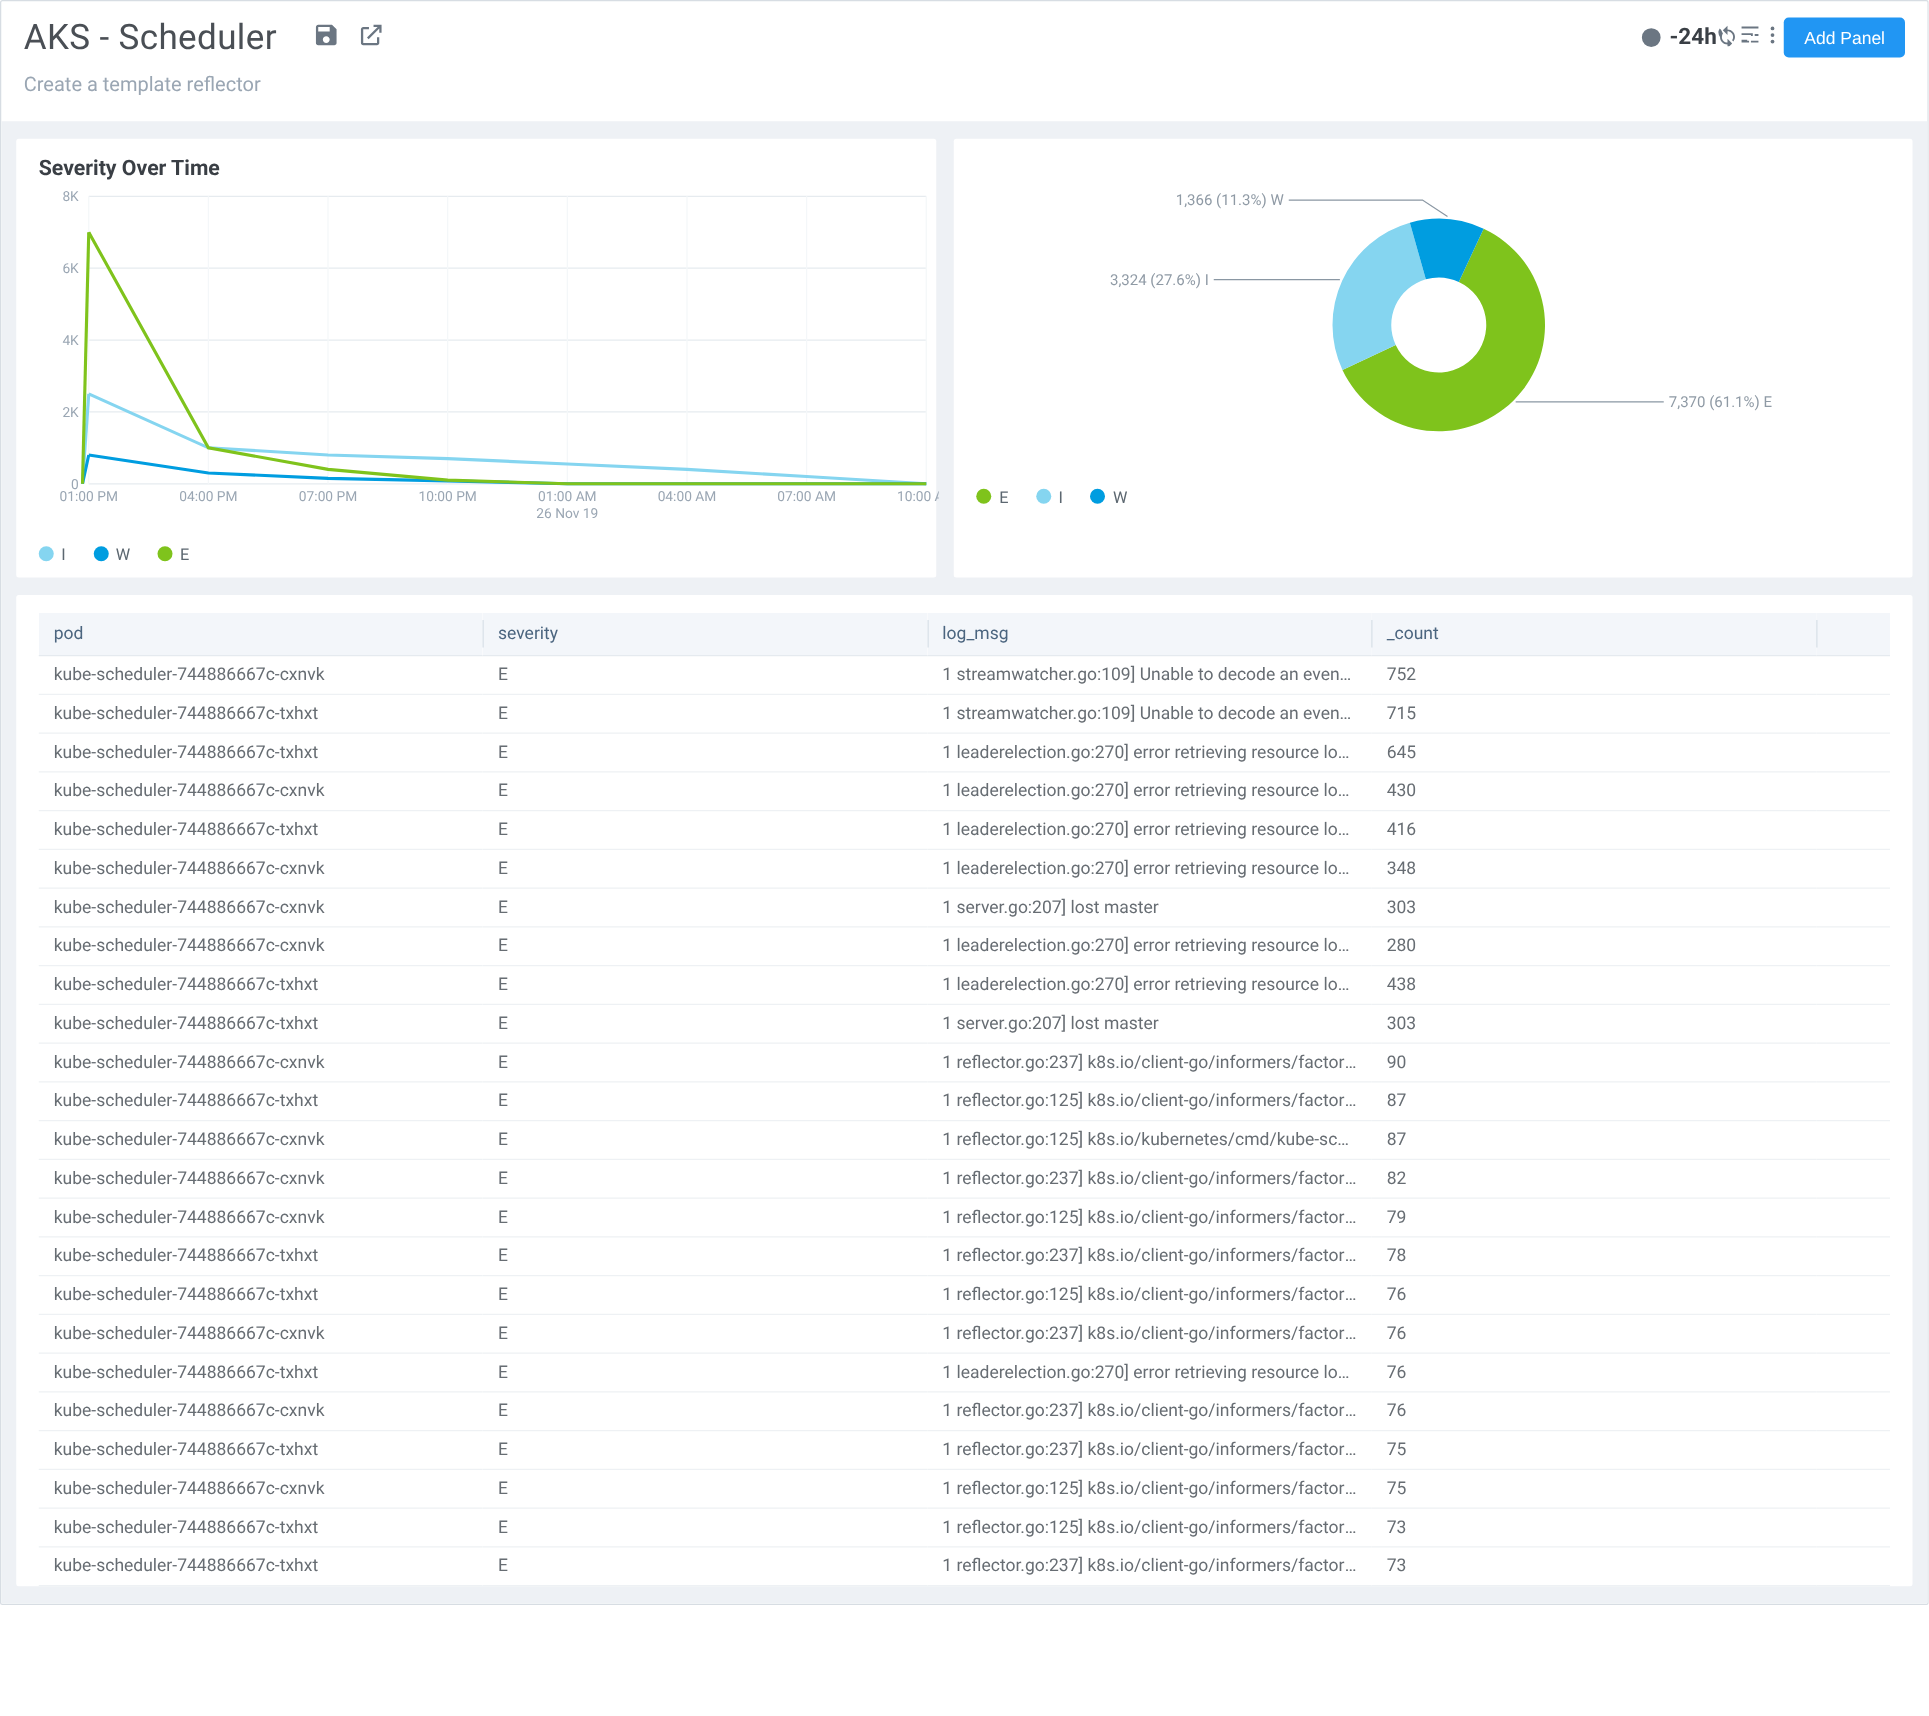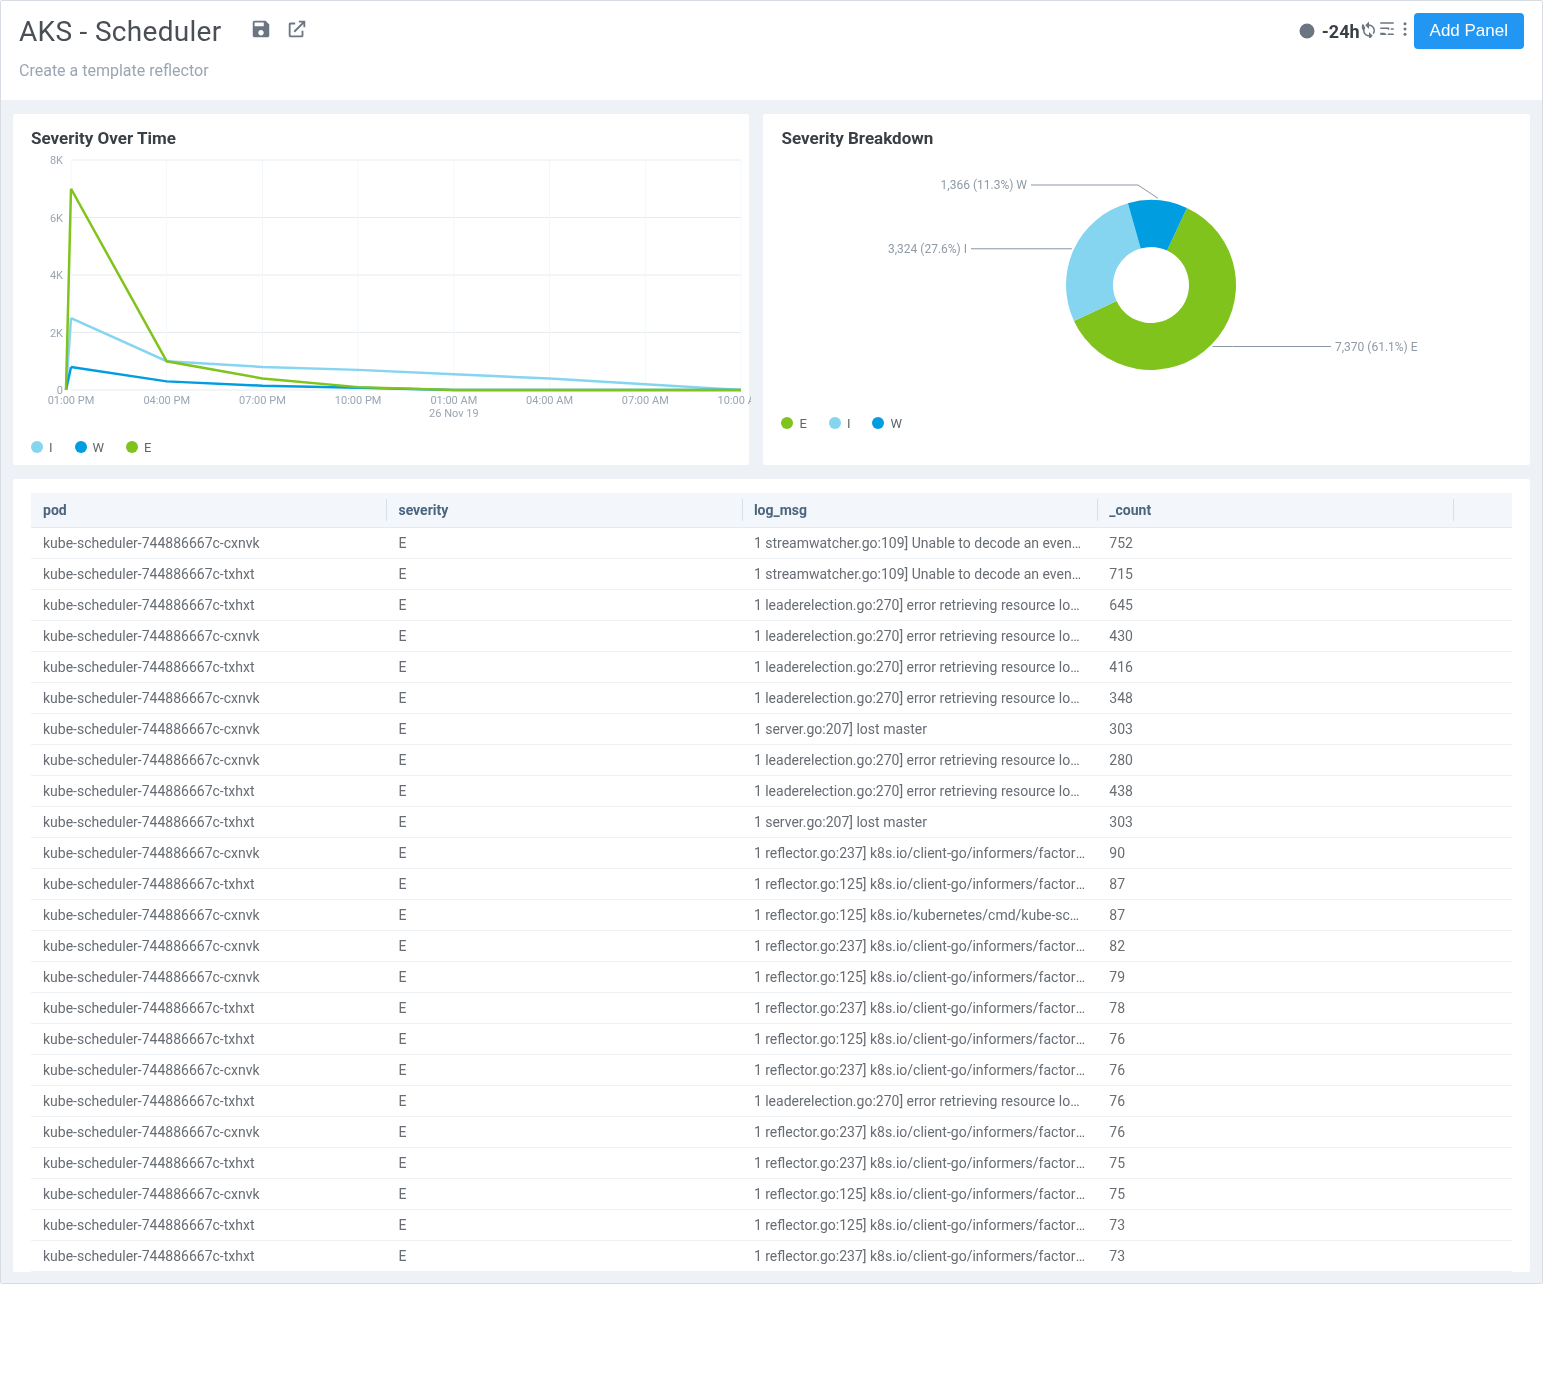--- a/index.html
+++ b/index.html
@@ -6,33 +6,33 @@
   html, body { margin: 0; padding: 0; font-family: -apple-system,BlinkMacSystemFont,"Segoe UI",Roboto,Helvetica,Arial,sans-serif; background:#fff; color:#3a3a3a; }
   .frame { border:1px solid #d7dde3; border-radius:2px; width:1543px; height:1284px; overflow:hidden; background:#fff; }
   .topbar { display:flex; align-items:center; padding:12px 18px 6px 18px; }
   .title { font-size:28px; color:#4a4f55; font-weight:400; flex:0 0 auto; letter-spacing:0.3px; }
   .title-icons { display:flex; gap:14px; margin-left:28px; }
   .ic { width:22px; height:22px; fill:#6b7682; cursor:pointer; }
   .ic-sm { width:18px; height:18px; fill:#6b7682; cursor:pointer; }
   .spacer { flex:1; }
   .rightctrls { display:flex; align-items:center; gap:0; }
   .time { display:flex; align-items:center; gap:6px; font-size:18px; font-weight:700; color:#3a3f45; cursor:pointer;}
-  .addpanel { background:#2196f3; color:#fff; border:none; padding:8px 16px; border-radius:4px; font-size:17px; cursor:pointer;}
+  .addpanel { background:#2196f3; color:#fff; border:none; padding:8px 16px; border-radius:4px; font-size:14px; cursor:pointer;}
   .subbar { padding:6px 18px 20px 18px; color:#9aa6b3; font-size:16px; cursor:pointer;}
   .panels { background:#eef1f5; padding:14px 12px; }
   .row1 { display:flex; gap:14px; margin-bottom:14px;}
   .panel { background:#fff; border-radius:2px; padding:14px 18px 10px 18px; }
   .panel.left { flex:1 1 49%; min-width:0;}
   .panel.right { flex:1 1 51%; min-width:0;}
   .panel-title { font-size:17px; font-weight:700; color:#3a3f45; margin-bottom:2px;}
   .legend { display:flex; gap:22px; margin-top:6px; font-size:13px; color:#5c6770;}
   .legend .dot { display:inline-block; width:12px; height:12px; border-radius:50%; margin-right:6px; vertical-align:-1px;}
   .row2 .panel { width:100%; padding-bottom:0;}
   table.errs { width:100%; border-collapse:collapse; font-size:14px; table-layout:fixed;}
-  table.errs thead th { text-align:left; background:#f3f6fa; color:#4b657f; font-weight:700; padding:9px 12px; border-bottom:1px solid #e5eaef; position:relative;}
+  table.errs thead th { text-align:left; background:#f3f6fa; color:#4b657f; font-weight:400; padding:9px 12px; border-bottom:1px solid #e5eaef; position:relative;}
   table.errs thead th:not(:first-child)::before { content:""; position:absolute; left:0; top:6px; bottom:6px; width:1px; background:#d7dfe8;}
   table.errs tbody td { padding:7px 12px; color:#676d73; border-bottom:1px solid #eef1f4; white-space:nowrap; overflow:hidden; text-overflow:ellipsis;}
   col.pod{width:24%;} col.sev{width:24%;} col.msg{width:24%;} col.cnt{width:24%;} col.scroll{width:4%;}
   .donut-wrap { position:relative; height:260px; display:flex; justify-content:center;}
   svg text.axis { fill:#9aa6b3; font-size:11px;}
   svg text.axislabel { fill:#8f9aa5; font-size:12px;}
   svg .hgrid { stroke:#e6ebef; stroke-width:1;}
   svg .vgrid { stroke:#f4f7f9; stroke-width:1;}
 </style>
 </head>
@@ -124,21 +124,20 @@
             <line x1="35" y1="240" x2="40" y2="38.75" stroke="#7fc31c" stroke-width="2.5"></line>
           </svg>
         <div class="legend" id="line-legend">
             <span><span class="dot" style="background: rgb(133, 213, 240);"></span>I</span>
             <span><span class="dot" style="background: rgb(0, 157, 224);"></span>W</span>
             <span><span class="dot" style="background: rgb(127, 195, 28);"></span>E</span>
           </div>
       </div>
 
       <div class="panel right">
-        <div class="panel-title">Severity Breakdown</div>
         <div class="donut-wrap">
           <svg id="donut" width="740" height="260">
               <path d="M 405.92255224795946 57.96383810188476 A 85 85 0 1 1 292.9638381018848 170.92255224795946 L 335.5603040926073 151.05949394614657 A 38 38 0 1 0 386.0594939461466 100.56030409260731 Z" fill="#7fc31c"></path>
               <polyline points="431.5182899632296,196.51828996322962 451.5182899632296,196.51828996322962 550,196.51828996322962" fill="none" stroke="#8a97a3" stroke-width="1"></polyline>
               <text x="554" y="200.51828996322962" text-anchor="start" class="axislabel" fill="#5c6770">7,370 (61.1%) E</text>
               <path d="M 292.9638381018848 170.92255224795946 A 85 85 0 0 1 346.89027006464784 53.20183142444394 L 359.66859132301903 98.43140698975141 A 38 38 0 0 0 335.5603040926073 151.05949394614657 Z" fill="#85d5f0"></path>
               <polyline points="290.9040076446318,98.76708687781877 270.9040076446318,98.76708687781877 190,98.76708687781877" fill="none" stroke="#8a97a3" stroke-width="1"></polyline>
               <text x="186" y="102.76708687781877" text-anchor="end" class="axislabel" fill="#5c6770">3,324 (27.6%) I</text>
               <path d="M 346.89027006464784 53.20183142444394 A 85 85 0 0 1 405.92255224795946 57.96383810188476 L 386.0594939461466 100.56030409260731 A 38 38 0 0 0 359.66859132301903 98.43140698975141 Z" fill="#009de0"></path>
               <polyline points="376.99537844862164,48.28169351076694 356.99537844862164,35 250,35" fill="none" stroke="#8a97a3" stroke-width="1"></polyline>

